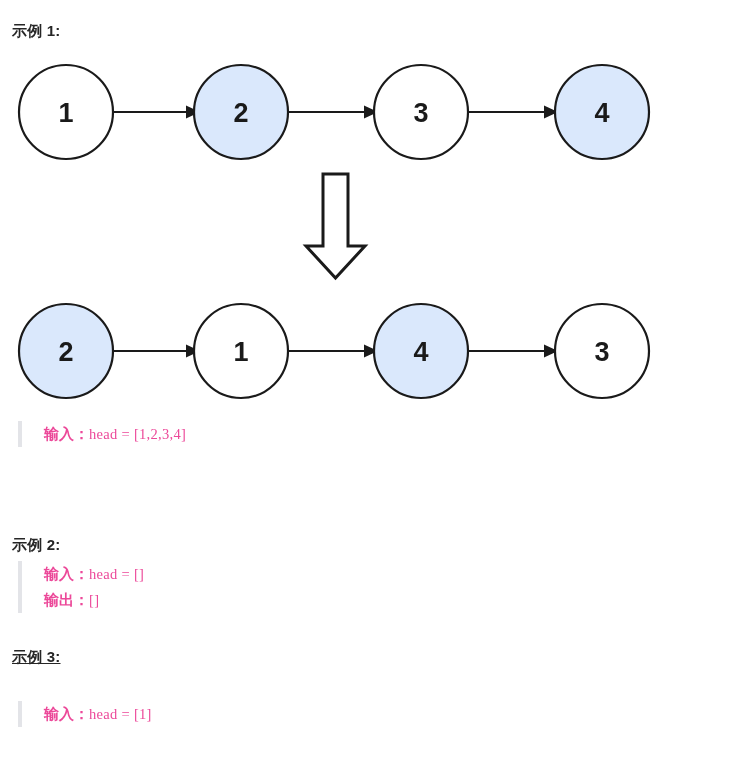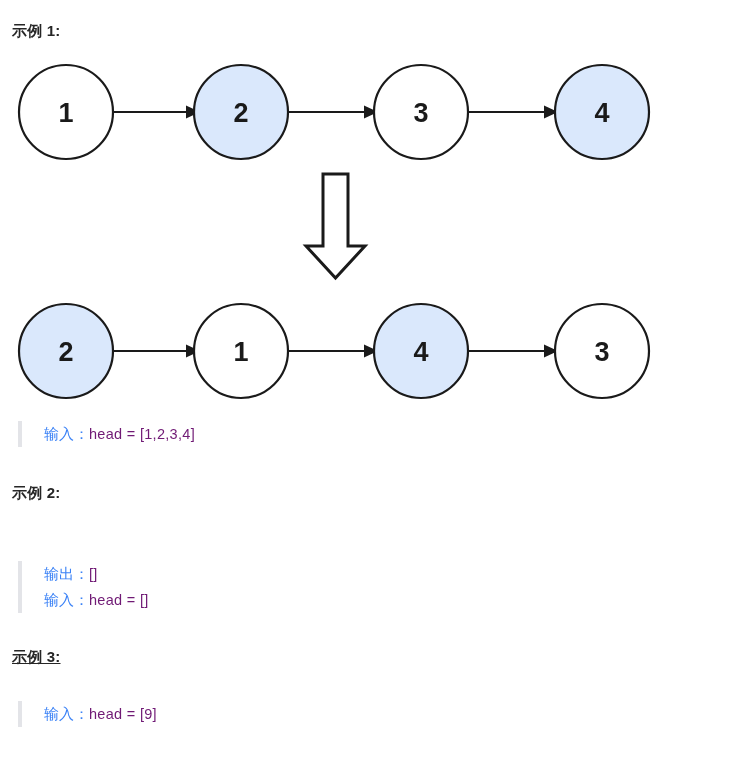--- a/index.html
+++ b/index.html
@@ -26,21 +26,21 @@
   .example-heading {
     position: absolute;
     left: 12px;
     font-size: 15px;
     font-weight: bold;
     color: #262626;
     letter-spacing: 0.2px;
     white-space: nowrap;
   }
   #heading-1 { top: 22px; }
-  #heading-2 { top: 484px; }
+  #heading-2 { top: 536px; }
   #heading-3 { top: 648px; text-decoration: underline; }
 
   
   .diagram {
     position: absolute;
     left: 0;
     top: 50px;
     width: 739px;
     height: 350px;
   }
@@ -90,28 +90,28 @@
   #io-2 { top: 561px; }
   #io-3 { top: 701px; }
 
   .io-line {
     font-size: 15px;
     line-height: 26px;
     white-space: nowrap;
     color: #262626;
   }
   .io-label {
-    font-weight: normal;
-    color: #3b82f6;
+    font-weight: bold;
+    color: #ec4899;
     font-family: "Liberation Sans", "DejaVu Sans", sans-serif;
   }
   .io-code {
-    font-family: Liberation Sans, sans-serif;
+    font-family: Liberation Serif, serif;
     font-size: 14.5px;
-    color: #701a75;
+    color: #ec4899;
     letter-spacing: 0.3px;
   }
 </style>
 </head>
 <body>
 
 <div class="page">
 
   <div class="example-heading" id="heading-1">示例 1:</div>
 
@@ -197,28 +197,28 @@
   <div class="io-block" id="io-1">
     <div class="io-line">
       <span class="io-label">输入：</span><span class="io-code">head = [1,2,3,4]</span>
     </div>
   </div>
 
   <div class="example-heading" id="heading-2">示例 2:</div>
 
   <div class="io-block" id="io-2">
     <div class="io-line">
+      <span class="io-label">输入：</span><span class="io-code">head = []</span>
+    </div>
+    <div class="io-line">
       <span class="io-label">输出：</span><span class="io-code">[]</span>
     </div>
-    <div class="io-line">
-      <span class="io-label">输入：</span><span class="io-code">head = []</span>
-    </div>
   </div>
 
   <div class="example-heading" id="heading-3">示例 3:</div>
 
   <div class="io-block" id="io-3">
     <div class="io-line">
-      <span class="io-label">输入：</span><span class="io-code">head = [9]</span>
+      <span class="io-label">输入：</span><span class="io-code">head = [1]</span>
     </div>
   </div>
 
 </div>
 
 </body></html>

